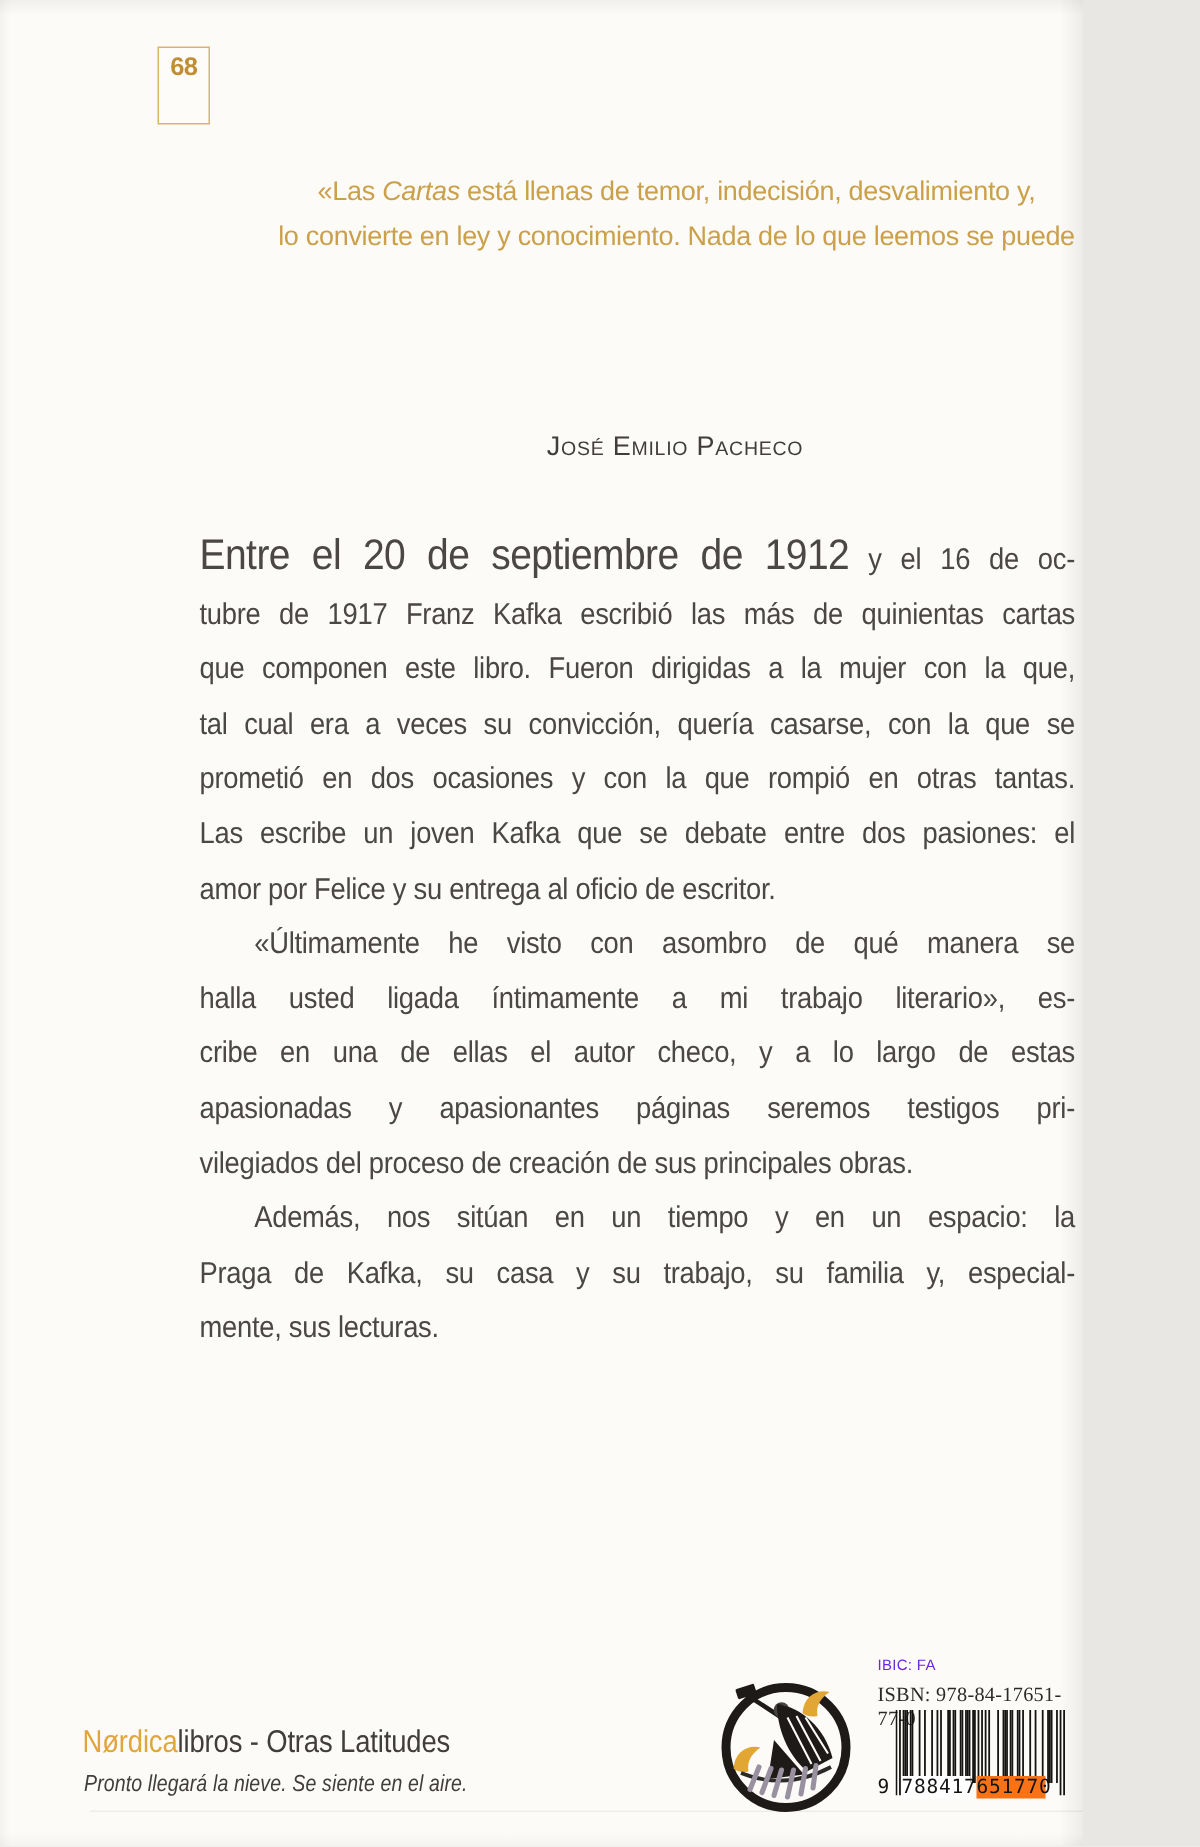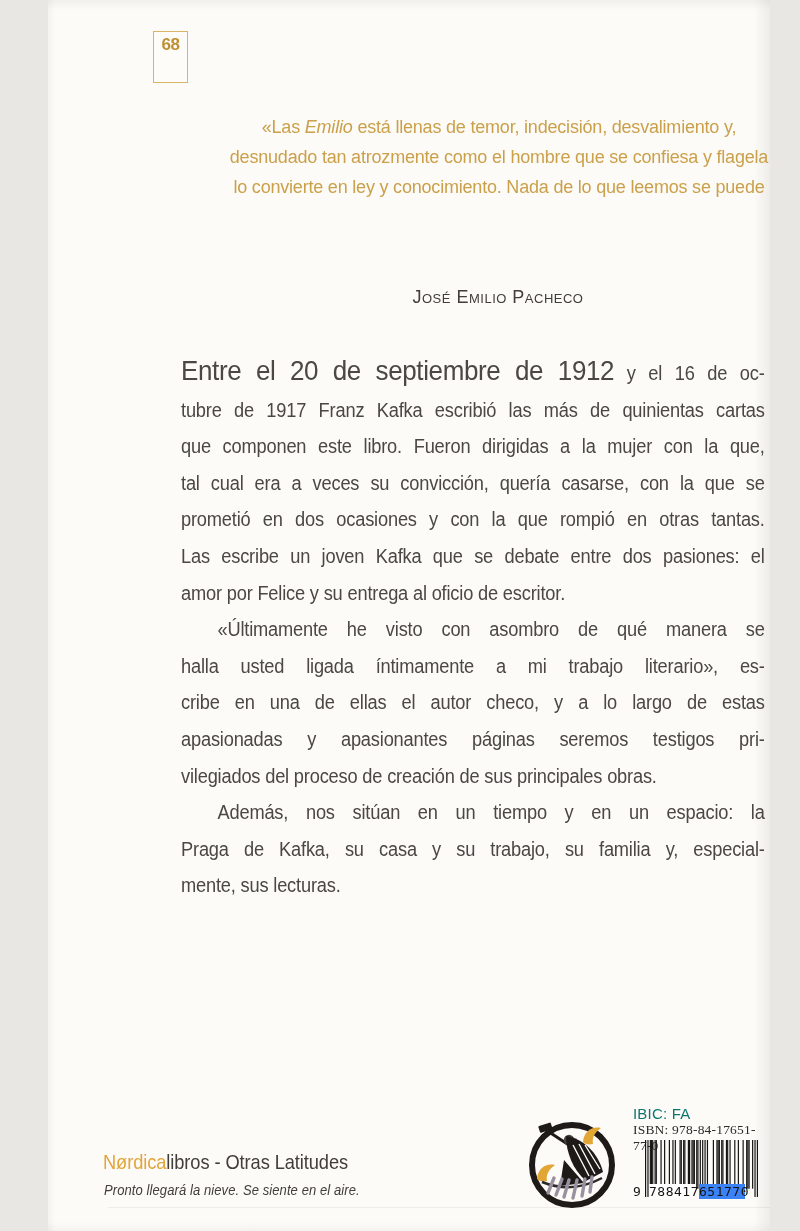--- a/index.html
+++ b/index.html
@@ -4,21 +4,20 @@
 <title>Book back cover</title>
 <style>
   html,body{margin:0;padding:0;background:#e9e7e3;}
   .page{
     position:relative;
     width:722px;height:1231px;
     background:var(--paper,#fcfbf8);
     overflow:hidden;
     font-family:"Liberation Sans", sans-serif;
     color:var(--ink,#4a4744);
-    margin-left:48px;
   }
   
   .shade-top{position:absolute;left:0;top:0;width:100%;height:10px;
     background:linear-gradient(to bottom,rgba(90,86,80,.07),rgba(90,86,80,0));}
   .shade-bottom{position:absolute;left:0;bottom:0;width:100%;height:9px;
     background:linear-gradient(to top,rgba(90,86,80,.05),rgba(90,86,80,0));}
   .shade-left{position:absolute;left:0;top:0;width:7px;height:100%;
     background:linear-gradient(to right,rgba(90,86,80,.05),rgba(90,86,80,0));}
   .shade-right{position:absolute;right:0;top:0;width:16px;height:100%;
     background:linear-gradient(to left,rgba(90,86,80,.09),rgba(90,86,80,0));}
@@ -82,52 +81,51 @@
   .brand .orange{color:var(--brand_orange,#e2a53b);}
   .tagline{
     position:absolute;left:56px;top:1181px;width:400px;
     font-style:italic;font-size:15.5px;letter-spacing:0.1px;
     color:var(--ink_dark,#3d3a37);
     transform:scaleX(0.84);transform-origin:0 0;
     white-space:nowrap;
   }
   .emblem{position:absolute;left:478px;top:1118px;}
 
-  .ibic{position:absolute;left:585px;top:1105px;font-size:15px;color:#0f766e;letter-spacing:0.2px;}
+  .ibic{position:absolute;left:585px;top:1105px;font-size:10px;color:#6d28d9;letter-spacing:0.2px;}
   .isbn{position:absolute;left:585px;top:1122px;font-size:13.5px;color:#2d2b29;letter-spacing:0.2px;font-family:Liberation Serif, serif;}
   .barcode{position:absolute;left:585px;top:1140px;width:130px;height:62px;}
   .barcode svg{position:absolute;left:12px;top:0;}
   .bc-digits{
     position:absolute;left:0;top:44px;width:130px;height:17px;
     font-family:"DejaVu Sans Mono", monospace;font-size:13px;color:#151413;
   }
   .bc-digits .d9{position:absolute;left:0;top:0;width:11px;background:var(--paper,#fcfbf8);}
   .bc-digits .dl{position:absolute;left:16px;top:0;width:46px;background:#fff;text-align:left;letter-spacing:0.5px;}
-  .bc-digits .dr{position:absolute;left:66px;top:0;width:46px;background:#3b82f6;text-align:center;letter-spacing:0.5px;}
+  .bc-digits .dr{position:absolute;left:66px;top:0;width:46px;background:#f97316;text-align:center;letter-spacing:0.5px;}
 </style>
 </head>
 <body>
 
 <div class="page">
 
   <div class="shade-top"></div>
   <div class="shade-bottom"></div>
   <div class="shade-left"></div>
   <div class="shade-right"></div>
   <div class="edge-line"></div>
   <div class="edge-mark"></div>
   <div class="crease"></div>
 
   <div class="pagenum-box">
     <span>68</span>
   </div>
 
   <div class="quote" id="quote">
-      <div><span>«Las </span><span class="it">Emilio</span><span> está llenas de temor, indecisión, desvalimiento y,</span></div>
-      <div><span>desnudado tan atrozmente como el hombre que se confiesa y flagela</span></div>
+      <div><span>«Las </span><span class="it">Cartas</span><span> está llenas de temor, indecisión, desvalimiento y,</span></div>
       <div><span>lo convierte en ley y conocimiento. Nada de lo que leemos se puede</span></div>
     </div>
   <div class="attribution">José Emilio Pacheco</div>
 
   <div class="bodytext" id="bodytext">
       <div class="bline"><span></span><span class="lead">Entre el 20 de septiembre de 1912</span><span> y el 16 de oc-</span></div>
       <div class="bline"><span>tubre de 1917 Franz Kafka escribió las más de quinientas cartas</span></div>
       <div class="bline"><span>que componen este libro. Fueron dirigidas a la mujer con la que,</span></div>
       <div class="bline"><span>tal cual era a veces su convicción, quería casarse, con la que se</span></div>
       <div class="bline"><span>prometió en dos ocasiones y con la que rompió en otras tantas.</span></div>

